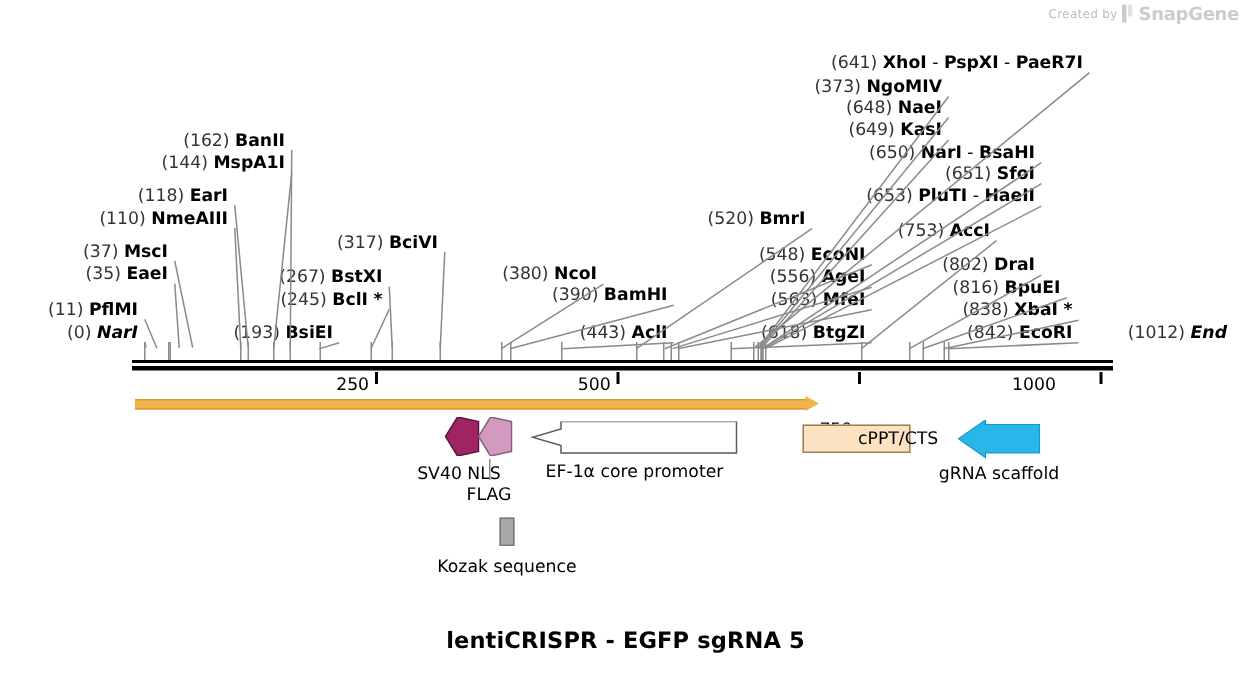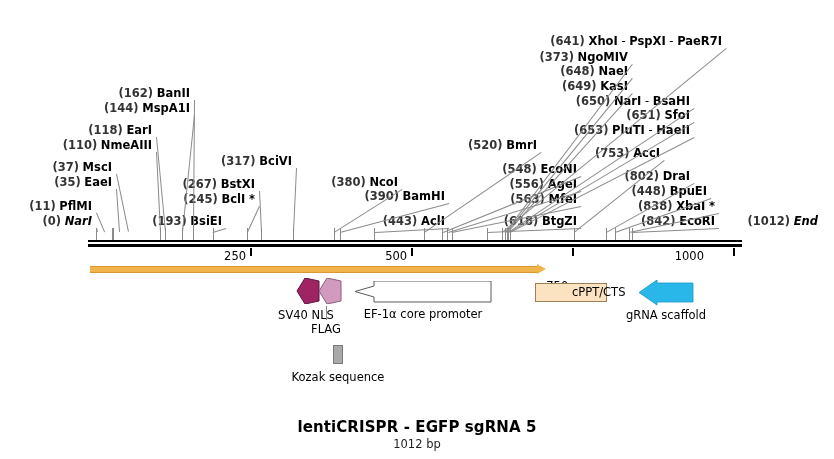--- a/index.html
+++ b/index.html
@@ -16,21 +16,21 @@
   .credit .clogo{font-size:12px;color:#c9ccd1;font-weight:600;letter-spacing:-.2px;}
   .credit .cmark{width:7px;height:12px;position:relative;margin-right:1px;}
   .credit .cmark b{position:absolute;display:block;background:#c9ccd1;}
   .credit .cmark b.l{left:0;top:0;width:3px;height:12px;border-radius:1px 0 0 1px;}
   .credit .cmark b.r{left:4px;top:0;width:3px;height:8px;border-radius:0 1px 1px 0;background:#e1e3e6;}
 
   
   .enz{position:absolute;white-space:nowrap;font-size:11.5px;line-height:12px;}
   .enz .nm{font-weight:bold;color:#000;}
   .enz .dash{font-weight:normal;color:#000;}
-  .enz .pos{color:#333;font-weight:bold;text-align:right;}
+  .enz .pos{color:#333;font-weight:normal;text-align:right;}
   .enz .star{font-weight:bold;}
   .enz.it .nm{font-style:italic;}
 
   
   .lead{position:absolute;background:#8a8a8a;transform-origin:top left;}
 
   
   .axisline{position:absolute;background:#000;}
   .tickmaj{position:absolute;background:#000;width:2px;}
   .ticklbl{position:absolute;font-size:11.5px;color:#000;white-space:nowrap;}
@@ -47,20 +47,28 @@
 
   
   .title{position:absolute;width:834px;text-align:center;font-weight:bold;font-size:15px;color:#000;letter-spacing:.1px;}
   .subtitle{position:absolute;width:834px;text-align:center;font-size:11.5px;color:#222;}
 </style>
 </head>
 <body>
 
 <div id="stage">
 
+  <div class="credit">
+    <span class="ctext">Created by</span>
+    <span class="cmark">
+        <b class="l"></b>
+        <b class="r"></b>
+      </span>
+    <span class="clogo">SnapGene</span>
+  </div>
 
   <div id="labels">
       <div class="enz it" style="left:92px;top:215px;transform:translateX(-100%);"><span class="pos">(0)</span>&nbsp;<span class="nm">NarI</span></div>
       <div class="enz" style="left:92px;top:200px;transform:translateX(-100%);"><span class="pos">(11)</span>&nbsp;<span class="nm">PflMI</span></div>
       <div class="enz" style="left:112px;top:176px;transform:translateX(-100%);"><span class="pos">(35)</span>&nbsp;<span class="nm">EaeI</span></div>
       <div class="enz" style="left:112px;top:161px;transform:translateX(-100%);"><span class="pos">(37)</span>&nbsp;<span class="nm">MscI</span></div>
       <div class="enz" style="left:152px;top:139px;transform:translateX(-100%);"><span class="pos">(110)</span>&nbsp;<span class="nm">NmeAIII</span></div>
       <div class="enz" style="left:152px;top:124px;transform:translateX(-100%);"><span class="pos">(118)</span>&nbsp;<span class="nm">EarI</span></div>
       <div class="enz" style="left:190px;top:102px;transform:translateX(-100%);"><span class="pos">(144)</span>&nbsp;<span class="nm">MspA1I</span></div>
       <div class="enz" style="left:190px;top:87px;transform:translateX(-100%);"><span class="pos">(162)</span>&nbsp;<span class="nm">BanII</span></div>
@@ -78,21 +86,21 @@
       <div class="enz" style="left:577px;top:215px;transform:translateX(-100%);"><span class="pos">(618)</span>&nbsp;<span class="nm">BtgZI</span></div>
       <div class="enz" style="left:690px;top:124px;transform:translateX(-100%);"><span class="pos">(653)</span>&nbsp;<span class="nm">PluTI</span><span class="dash"> - </span><span class="nm">HaeII</span></div>
       <div class="enz" style="left:690px;top:109px;transform:translateX(-100%);"><span class="pos">(651)</span>&nbsp;<span class="nm">SfoI</span></div>
       <div class="enz" style="left:690px;top:95px;transform:translateX(-100%);"><span class="pos">(650)</span>&nbsp;<span class="nm">NarI</span><span class="dash"> - </span><span class="nm">BsaHI</span></div>
       <div class="enz" style="left:628px;top:80px;transform:translateX(-100%);"><span class="pos">(649)</span>&nbsp;<span class="nm">KasI</span></div>
       <div class="enz" style="left:628px;top:65px;transform:translateX(-100%);"><span class="pos">(648)</span>&nbsp;<span class="nm">NaeI</span></div>
       <div class="enz" style="left:628px;top:51px;transform:translateX(-100%);"><span class="pos">(373)</span>&nbsp;<span class="nm">NgoMIV</span></div>
       <div class="enz" style="left:722px;top:35px;transform:translateX(-100%);"><span class="pos">(641)</span>&nbsp;<span class="nm">XhoI</span><span class="dash"> - </span><span class="nm">PspXI</span><span class="dash"> - </span><span class="nm">PaeR7I</span></div>
       <div class="enz" style="left:660px;top:147px;transform:translateX(-100%);"><span class="pos">(753)</span>&nbsp;<span class="nm">AccI</span></div>
       <div class="enz" style="left:690px;top:170px;transform:translateX(-100%);"><span class="pos">(802)</span>&nbsp;<span class="nm">DraI</span></div>
-      <div class="enz" style="left:707px;top:185px;transform:translateX(-100%);"><span class="pos">(448)</span>&nbsp;<span class="nm">BpuEI</span></div>
+      <div class="enz" style="left:707px;top:185px;transform:translateX(-100%);"><span class="pos">(816)</span>&nbsp;<span class="nm">BpuEI</span></div>
       <div class="enz" style="left:715px;top:200px;transform:translateX(-100%);"><span class="pos">(838)</span>&nbsp;<span class="nm">XbaI</span> <span class="star">*</span></div>
       <div class="enz" style="left:715px;top:215px;transform:translateX(-100%);"><span class="pos">(842)</span>&nbsp;<span class="nm">EcoRI</span></div>
       <div class="enz it" style="left:818px;top:215px;transform:translateX(-100%);"><span class="pos">(1012)</span>&nbsp;<span class="nm">End</span></div>
     </div>
   <div id="leaders">
       <div class="lead" style="left:96px;top:228px;width:1px;height:4.123105625617661px;transform:rotate(-14.036243467926468deg);"></div>
       <div class="lead" style="left:96px;top:213px;width:1px;height:20.615528128088304px;transform:rotate(-22.833654177917552deg);"></div>
       <div class="lead" style="left:116px;top:189px;width:1px;height:43.104524124504614px;transform:rotate(-3.990913098429772deg);"></div>
       <div class="lead" style="left:116px;top:174px;width:1px;height:59.22837157984339px;transform:rotate(-11.689369175439182deg);"></div>
       <div class="lead" style="left:156px;top:152px;width:1px;height:80.09993757800315px;transform:rotate(-2.862405226111747deg);"></div>
@@ -191,15 +199,14 @@
       <div class="boxfeat" style="left:535px;top:283px;width:72px;padding-left:36px;">cPPT/CTS</div>
       <svg style="position:absolute;left:638px;top:280px;" width="56" height="26">
           <polygon points="19,3 55,3 55,22 19,22 19,25 1,12.5 19,0" fill="#29b6e8" stroke="#1798c6" stroke-width="0.8"></polygon>
         </svg>
       <div class="featlbl" style="left:606px;top:308px;width:120px;">gRNA scaffold</div>
       <div class="grayfeat" style="left:333px;top:345px;width:10px;height:19px;"></div>
       <div class="featlbl" style="left:278px;top:370px;width:120px;">Kozak sequence</div>
     </div>
 
   <div class="title" style="top:418px;">lentiCRISPR - EGFP sgRNA 5</div>
-  <div class="subtitle" style="top:437px;">1012 bp</div>
 
 </div>
 
 </body></html>

